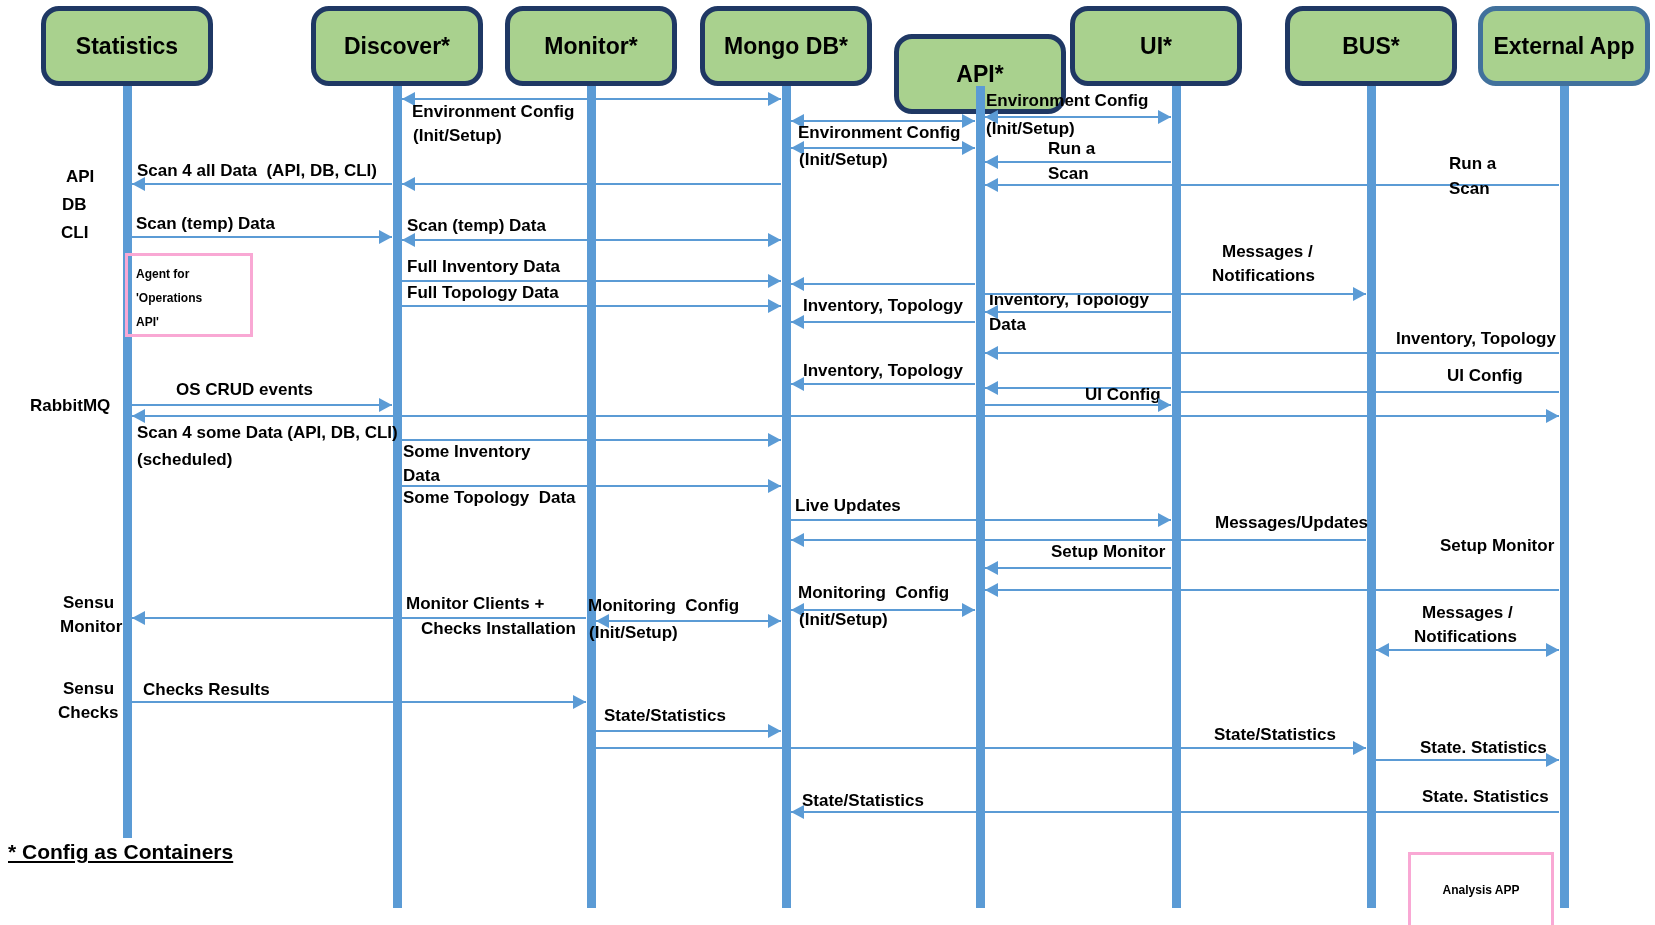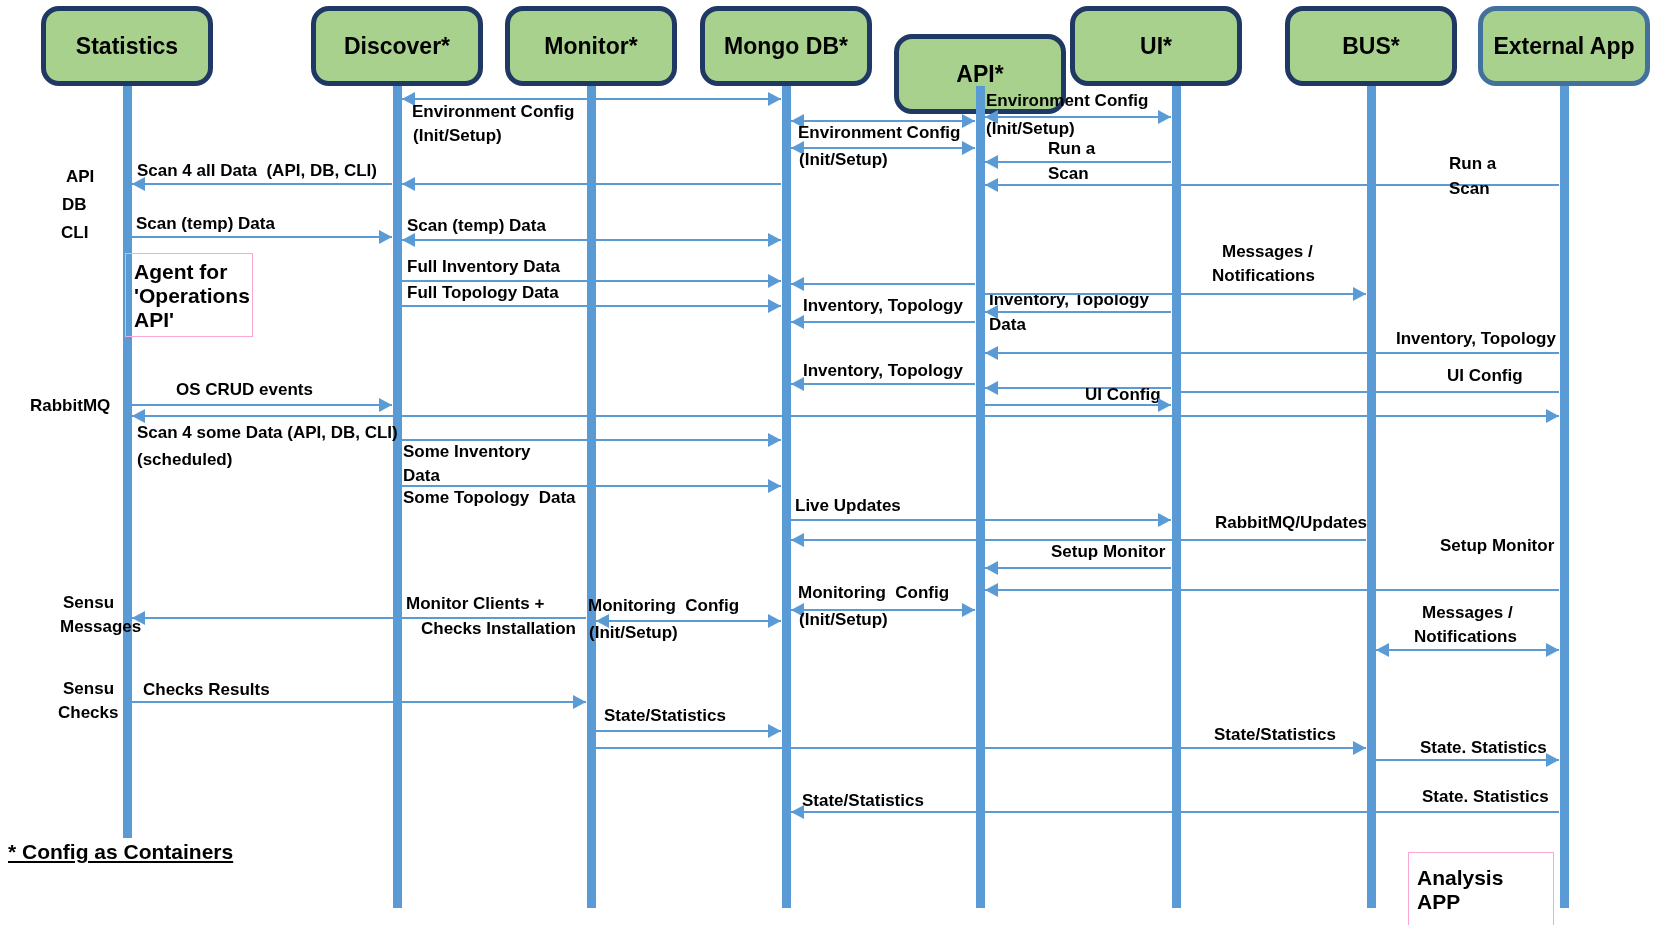--- a/index.html
+++ b/index.html
@@ -8,22 +8,22 @@
   .actor-box{position:absolute;top:6px;width:172px;height:80px;box-sizing:border-box;
     background:#a9d18e;border:5px solid #1f3864;border-radius:18px;
     display:flex;align-items:center;justify-content:center;text-align:center;
     font-weight:bold;font-size:23px;line-height:27px;color:#000;}
   .lifeline{position:absolute;width:9px;background:#5b9bd5;}
   .msg-line{position:absolute;height:2px;background:#5b9bd5;}
   .head{position:absolute;width:0;height:0;border-top:7px solid transparent;border-bottom:7px solid transparent;}
   .head.left{border-right:13px solid #5b9bd5;}
   .head.right{border-left:13px solid #5b9bd5;}
   .lbl{position:absolute;font-weight:bold;font-size:17px;line-height:20px;color:#000;white-space:pre;}
-  .callout{position:absolute;border:1px solid #f9a8d4;box-sizing:border-box;background:transparent;
-    font-weight:bold;font-size:21px;line-height:24px;color:#000;padding:6px 8px;}
+  .callout{position:absolute;border:3px solid #f9a8d4;box-sizing:border-box;background:transparent;
+    font-weight:bold;font-size:12px;line-height:24px;color:#000;padding:6px 8px;}
   .footnote{position:absolute;left:8px;top:840px;font-weight:bold;font-size:21px;
     text-decoration:underline;color:#000;}
 </style>
 </head>
 <body>
 
 <div id="stage">
   <div id="actors">
       <div class="actor-box" style="left: 41px; border-color: rgb(31, 56, 100);">Statistics</div>
       <div class="actor-box" style="left: 311px; border-color: rgb(31, 56, 100);">Discover*</div>
@@ -128,21 +128,21 @@
       <div class="lbl" style="left: 403px; top: 442px;">Some Inventory</div>
       <div class="lbl" style="left: 403px; top: 466px;">Data</div>
       <div class="msg-line" style="left: 402px; top: 485px; width: 379px;"></div>
       <div class="head right" style="top: 479px; left: 768px;"></div>
       <div class="lbl" style="left: 403px; top: 488px;">Some Topology  Data</div>
       <div class="msg-line" style="left: 791px; top: 519px; width: 380px;"></div>
       <div class="head right" style="top: 513px; left: 1158px;"></div>
       <div class="lbl" style="left: 795px; top: 496px;">Live Updates</div>
       <div class="msg-line" style="left: 791px; top: 539px; width: 575px;"></div>
       <div class="head left" style="top: 533px; left: 791px;"></div>
-      <div class="lbl" style="left: 1215px; top: 513px;">RabbitMQ/Updates</div>
+      <div class="lbl" style="left: 1215px; top: 513px;">Messages/Updates</div>
       <div class="msg-line" style="left: 985px; top: 567px; width: 186px;"></div>
       <div class="head left" style="top: 561px; left: 985px;"></div>
       <div class="lbl" style="left: 1051px; top: 542px;">Setup Monitor</div>
       <div class="msg-line" style="left: 985px; top: 589px; width: 574px;"></div>
       <div class="head left" style="top: 583px; left: 985px;"></div>
       <div class="lbl" style="left: 1440px; top: 536px;">Setup Monitor</div>
       <div class="msg-line" style="left: 791px; top: 609px; width: 184px;"></div>
       <div class="head left" style="top: 603px; left: 791px;"></div>
       <div class="head right" style="top: 603px; left: 962px;"></div>
       <div class="lbl" style="left: 798px; top: 583px;">Monitoring  Config</div>
@@ -177,21 +177,21 @@
       <div class="head left" style="top: 805px; left: 791px;"></div>
       <div class="lbl" style="left: 802px; top: 791px;">State/Statistics</div>
       <div class="lbl" style="left: 1422px; top: 787px;">State. Statistics</div>
     </div>
   <div id="sidelabels">
       <div class="lbl" style="left: 66px; top: 167px;">API</div>
       <div class="lbl" style="left: 62px; top: 195px;">DB</div>
       <div class="lbl" style="left: 61px; top: 223px;">CLI</div>
       <div class="lbl" style="left: 30px; top: 396px;">RabbitMQ</div>
       <div class="lbl" style="left: 63px; top: 593px;">Sensu</div>
-      <div class="lbl" style="left: 60px; top: 617px;">Messages</div>
+      <div class="lbl" style="left: 60px; top: 617px;">Monitor</div>
       <div class="lbl" style="left: 63px; top: 679px;">Sensu</div>
       <div class="lbl" style="left: 58px; top: 703px;">Checks</div>
     </div>
   <div id="callouts">
       <div class="callout" style="left: 125px; top: 253px; width: 128px; height: 84px;">
         <div>Agent for</div>
         <div>'Operations</div>
         <div>API'</div>
       </div>
       <div class="callout" style="left: 1408px; top: 852px; width: 146px; height: 76px; display: flex; align-items: center; justify-content: center;">

